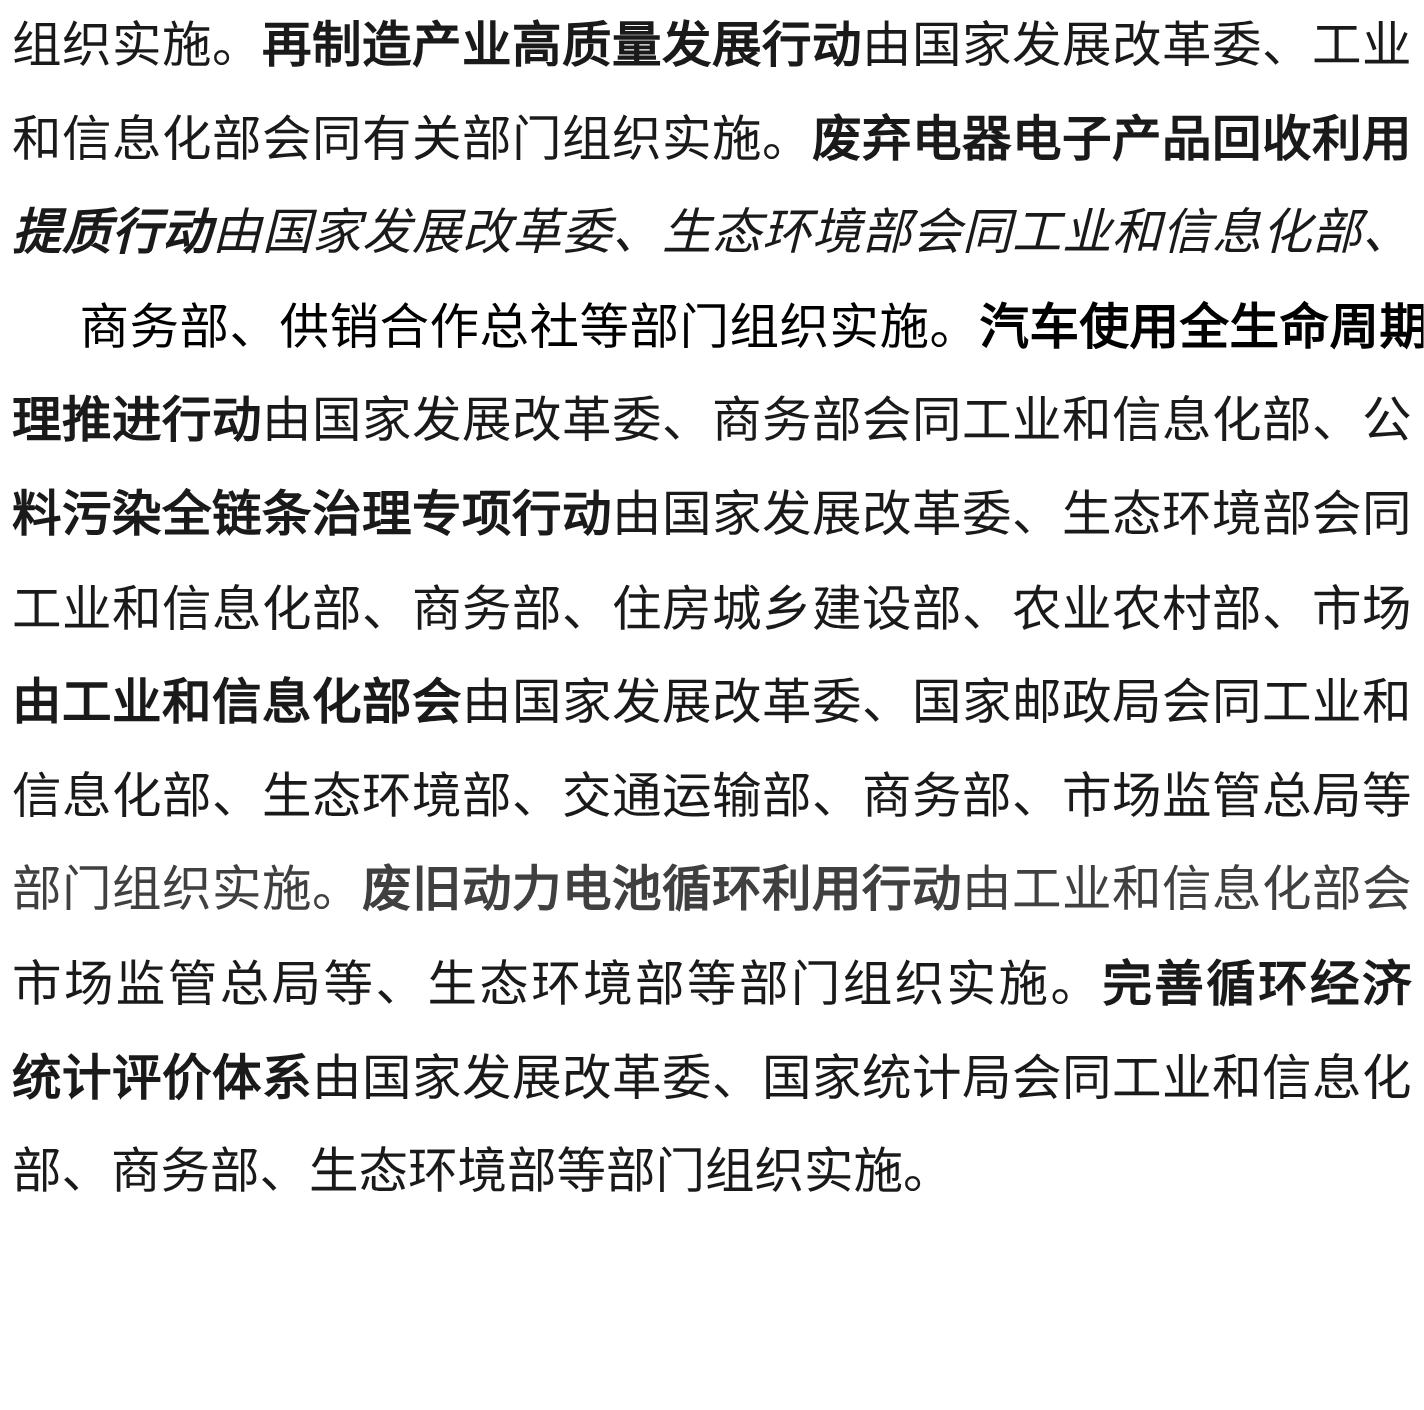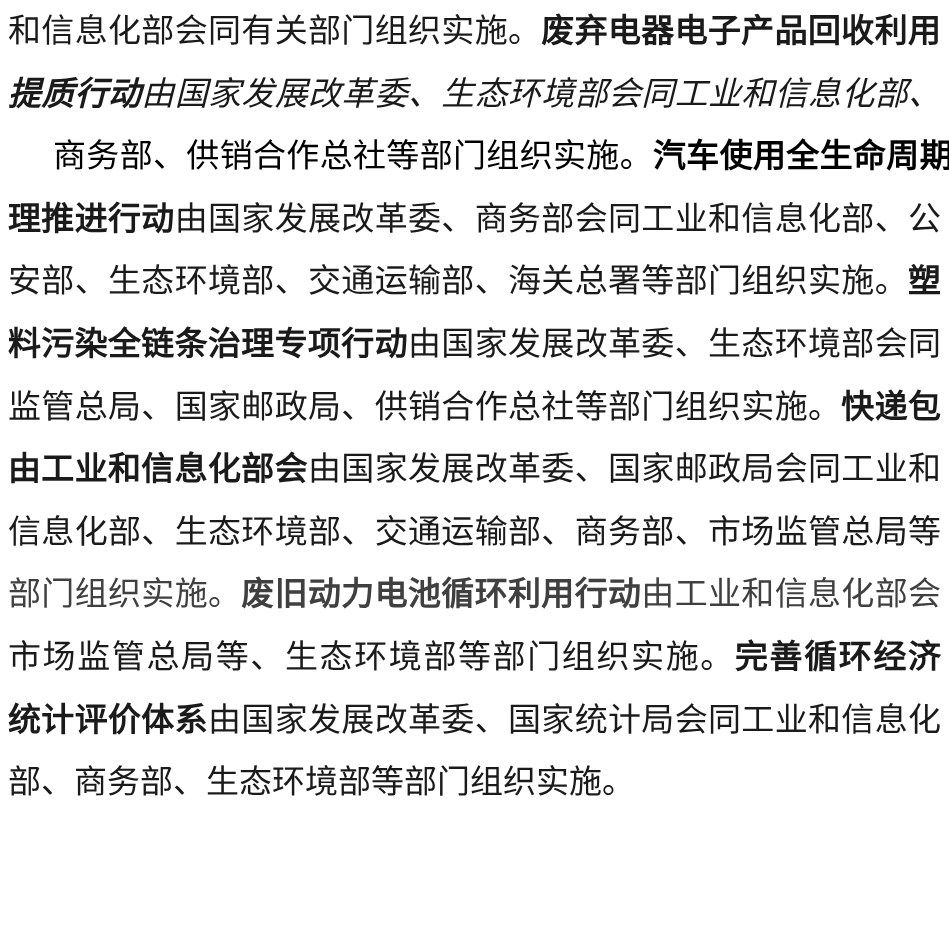--- a/index.html
+++ b/index.html
@@ -44,27 +44,27 @@
   }
   .seg-bold {
     font-weight: 700;
   }
 </style>
 </head>
 <body style="background: rgb(255, 255, 255);">
 
 <div class="doc-page">
   <div class="text-body" id="text-body">
+      <div class="text-line" style="color: rgb(26, 26, 26);"><span class="seg-regular">组织实施。</span><span class="seg-bold">再制造产业高质量发展行动</span><span class="seg-regular">由国家发展改革委、工业</span></div>
       <div class="text-line" style="color: rgb(26, 26, 26);"><span class="seg-regular">和信息化部会同有关部门组织实施。</span><span class="seg-bold">废弃电器电子产品回收利用</span></div>
       <div class="text-line" style="color: rgb(26, 26, 26); font-style: italic;"><span class="seg-bold">提质行动</span><span class="seg-regular">由国家发展改革委、生态环境部会同工业和信息化部、</span></div>
       <div class="text-line" style="color: #000000; margin-left: 45px;"><span class="seg-regular">商务部、供销合作总社等部门组织实施。</span><span class="seg-bold">汽车使用全生命周期管</span></div>
       <div class="text-line" style="color: rgb(26, 26, 26);"><span class="seg-bold">理推进行动</span><span class="seg-regular">由国家发展改革委、商务部会同工业和信息化部、公</span></div>
-      <div class="text-line" style="color: rgb(26, 26, 26);"><span class="seg-regular">安部、生态环境部、交通运输部、海关总署等部门组织实施。</span><span class="seg-bold">塑</span></div>
       <div class="text-line" style="color: rgb(26, 26, 26);"><span class="seg-bold">料污染全链条治理专项行动</span><span class="seg-regular">由国家发展改革委、生态环境部会同</span></div>
-      <div class="text-line" style="color: rgb(26, 26, 26);"><span class="seg-regular">监管总局、国家邮政局、供销合作总社等部门组织实施。</span><span class="seg-bold">快递包</span></div>
+      <div class="text-line" style="color: rgb(26, 26, 26);"><span class="seg-regular">工业和信息化部、商务部、住房城乡建设部、农业农村部、市场</span></div>
       <div class="text-line" style="color: rgb(26, 26, 26);"><span class="seg-bold">由工业和信息化部会</span><span class="seg-regular">由国家发展改革委、国家邮政局会同工业和</span></div>
       <div class="text-line" style="color: rgb(26, 26, 26);"><span class="seg-regular">信息化部、生态环境部、交通运输部、商务部、市场监管总局等</span></div>
       <div class="text-line" style="color: #404040;"><span class="seg-regular">部门组织实施。</span><span class="seg-bold">废旧动力电池循环利用行动</span><span class="seg-regular">由工业和信息化部会</span></div>
       <div class="text-line" style="color: rgb(26, 26, 26);"><span class="seg-regular">市场监管总局等、生态环境部等部门组织实施。</span><span class="seg-bold">完善循环经济</span></div>
       <div class="text-line" style="color: rgb(26, 26, 26);"><span class="seg-bold">统计评价体系</span><span class="seg-regular">由国家发展改革委、国家统计局会同工业和信息化</span></div>
       <div class="text-line last-line" style="color: rgb(26, 26, 26);"><span class="seg-regular">部、商务部、生态环境部等部门组织实施。</span></div>
     </div>
 </div>
 
 </body></html>

